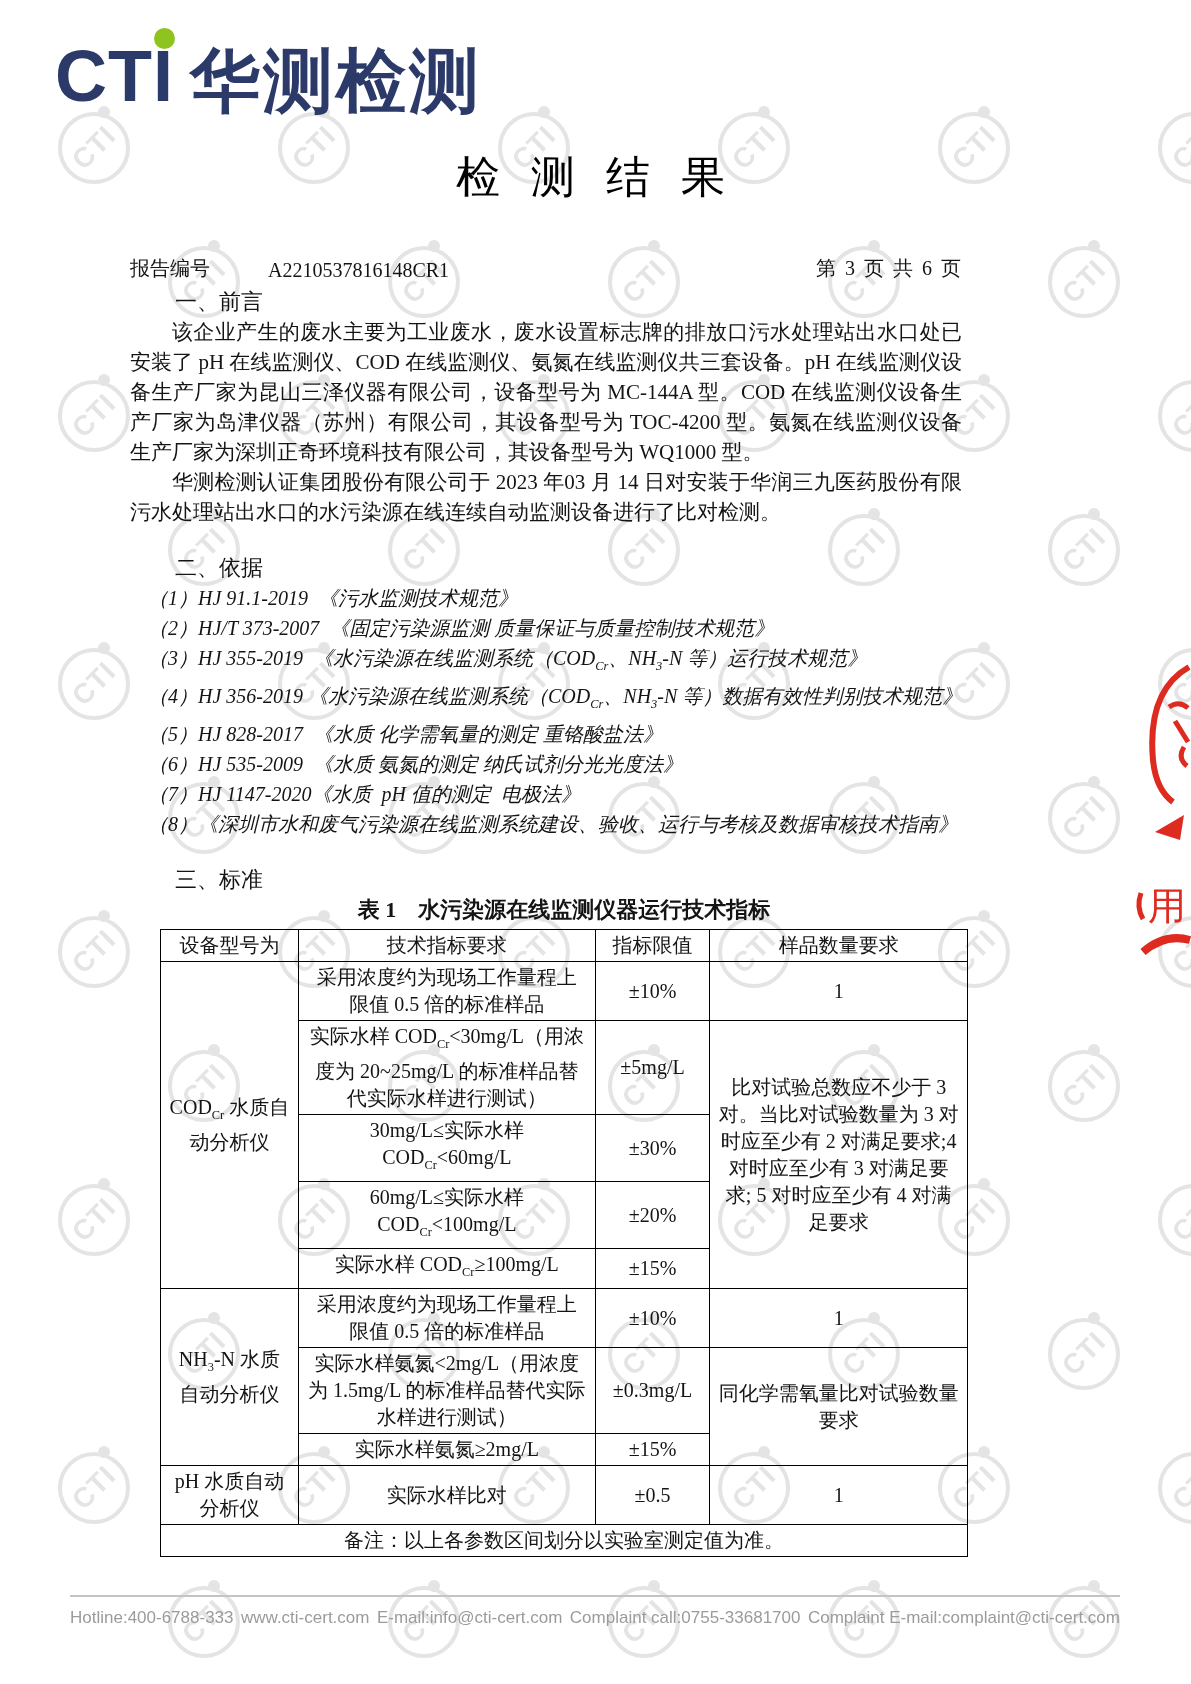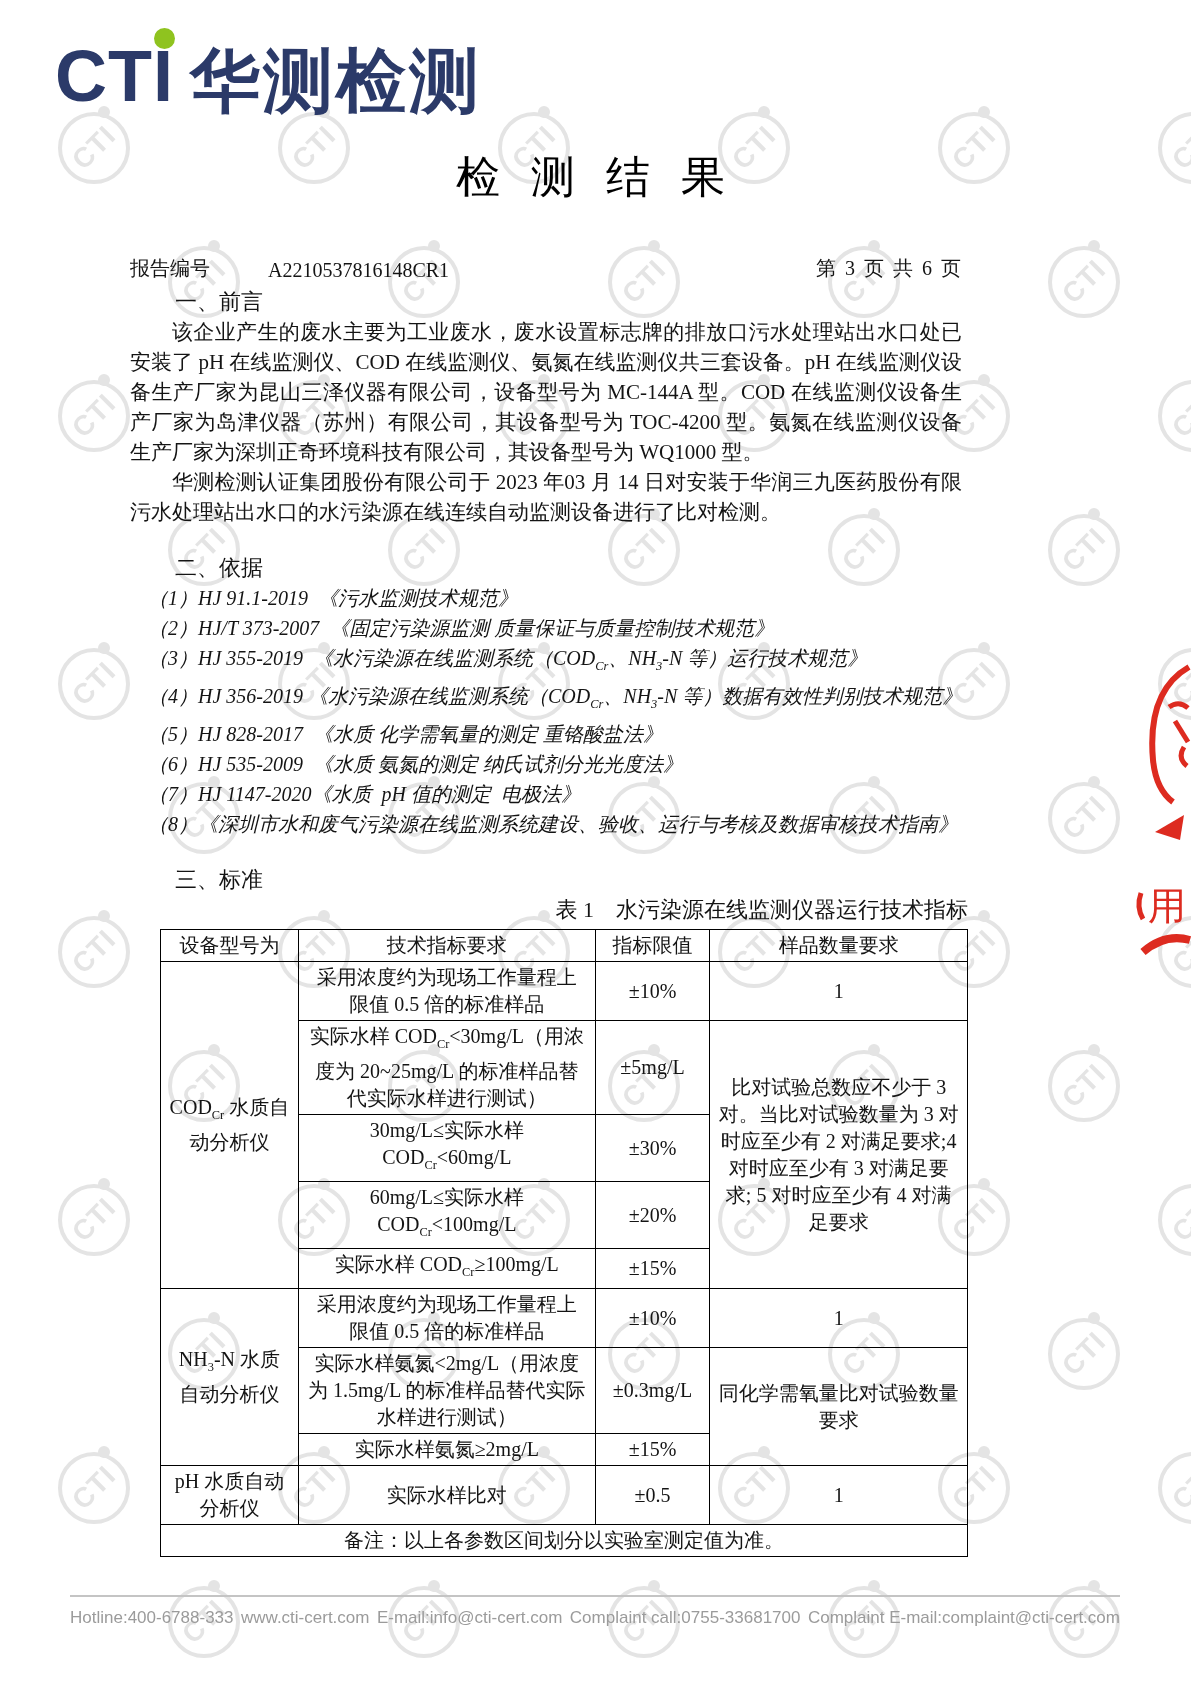--- a/index.html
+++ b/index.html
@@ -51,22 +51,22 @@
   .meta-label{flex:0 0 auto;}
   .meta-value{margin-left:58px;flex:0 0 auto;}
   .meta-page{margin-left:auto;letter-spacing:2px;}
   
   .content{position:absolute;left:130px;top:287px;width:832px;}
   .sec-h{font-size:22px;line-height:30px;margin:0 0 0 45px;}
   .sec-h.gap{margin-top:26px;}
   .para{font-size:21px;line-height:30px;text-indent:2em;text-align:justify;margin:0;}
   .basis-item{font-size:20px;line-height:30px;margin-left:18px;white-space:pre;font-style:italic;}
   .table-title{
-    font-size:22px;font-weight:normal;line-height:30px;
-    width:808px;margin:0 0 0 30px;text-align:right;
+    font-size:22px;font-weight:bold;line-height:30px;
+    width:808px;margin:0 0 0 30px;text-align:center;
   }
   
   table.spec{
     border-collapse:collapse;table-layout:fixed;
     margin:4px 0 0 30px;width:808px;
     font-size:20px;line-height:27px;
   }
   table.spec td,table.spec th{
     border:1px solid #000;
     padding:2px 8px;text-align:center;vertical-align:middle;

